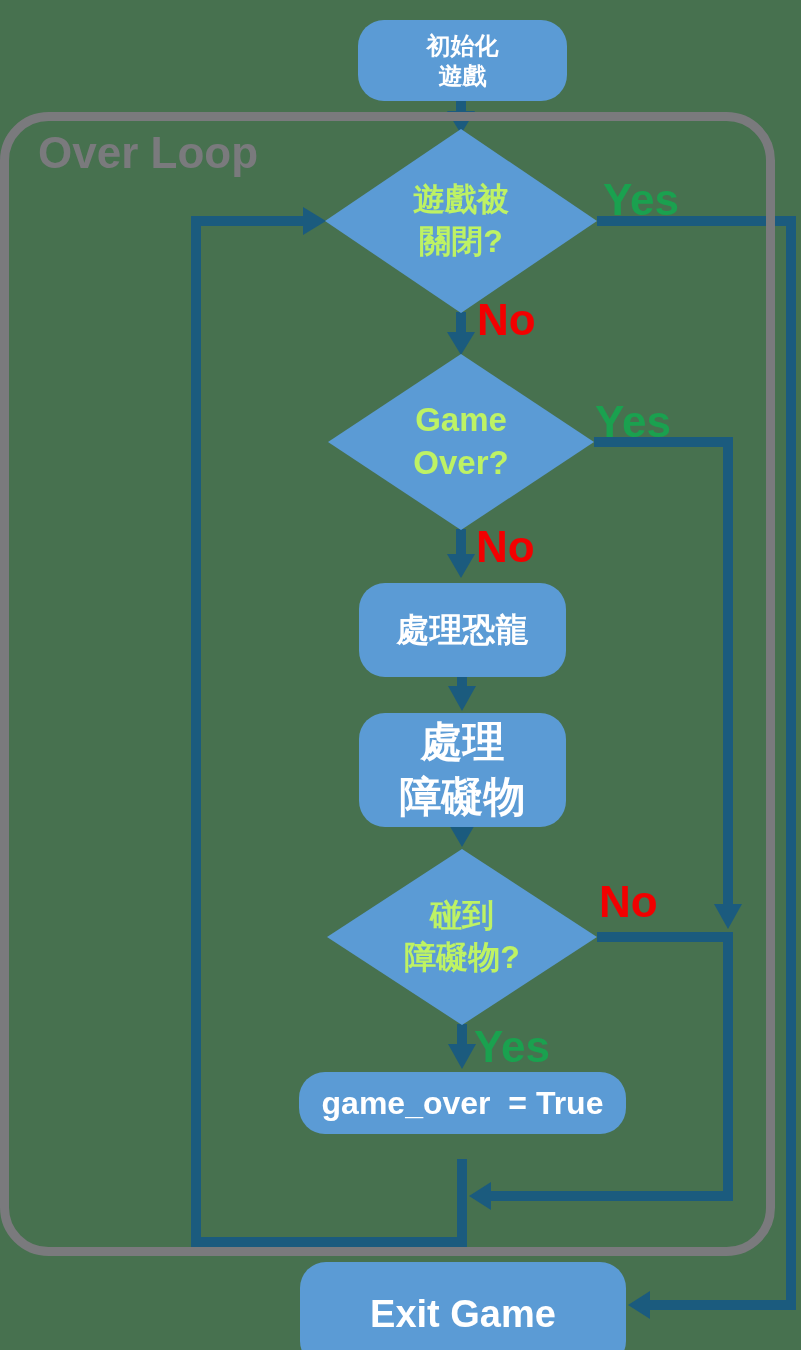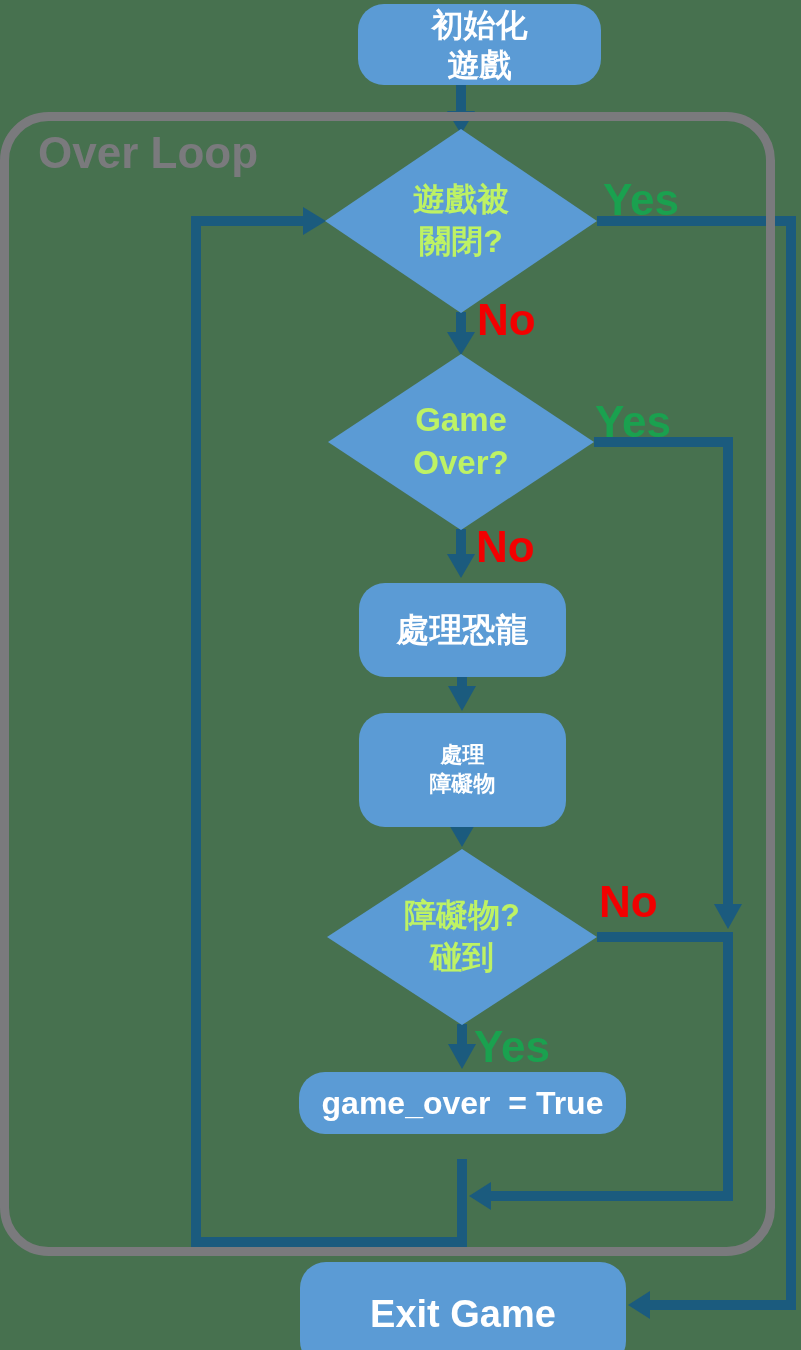--- a/index.html
+++ b/index.html
@@ -79,47 +79,47 @@
     <rect x="4.5" y="116.5" width="766" height="1135" rx="44" fill="none" stroke="#7A7A7D" stroke-width="9"></rect>
     <g fill="#5B9BD5">
       <polygon points="325,221 461,129 597,221 461,313"></polygon>
       <polygon points="328,442 461,354 594,442 461,530"></polygon>
       <polygon points="327,937 462,849 597,937 462,1025"></polygon>
     </g>
   </svg>
 
   <div class="loop-label">Over Loop</div>
 
-  <div class="node" style="left:358px;top:4px;width:243px;height:81px;font-size:32px;line-height:1.25;">
+  <div class="node" style="left:358px;top:20px;width:209px;height:81px;font-size:24px;line-height:1.25;">
     <div>初始化</div>
     <div>遊戲</div>
   </div>
 
   <div class="dtext" style="left:361px;top:179px;width:200px;font-size:32px;">
     <div>遊戲被</div>
     <div>關閉?</div>
   </div>
 
   <div class="dtext" style="left:361px;top:399px;width:200px;font-size:33px;">
     <div>Game</div>
     <div>Over?</div>
   </div>
 
   <div class="node" style="left:359px;top:583px;width:207px;height:94px;font-size:33px;">
     <div>處理恐龍</div>
   </div>
 
-  <div class="node" style="left:359px;top:713px;width:207px;height:114px;font-size:22px;line-height:1.3;">
+  <div class="node" style="left:359px;top:713px;width:207px;height:114px;font-size:42px;line-height:1.3;">
     <div>處理</div>
     <div>障礙物</div>
   </div>
 
   <div class="dtext" style="left:362px;top:895px;width:200px;font-size:32px;">
+    <div>碰到</div>
     <div>障礙物?</div>
-    <div>碰到</div>
   </div>
 
   <div class="node" style="left:299px;top:1072px;width:327px;height:62px;font-size:32px;">
     <div class="pre">game_over  = True</div>
   </div>
 
   <div class="node" style="left:300px;top:1262px;width:326px;height:105px;font-size:38px;">
     <div>Exit Game</div>
   </div>
 

